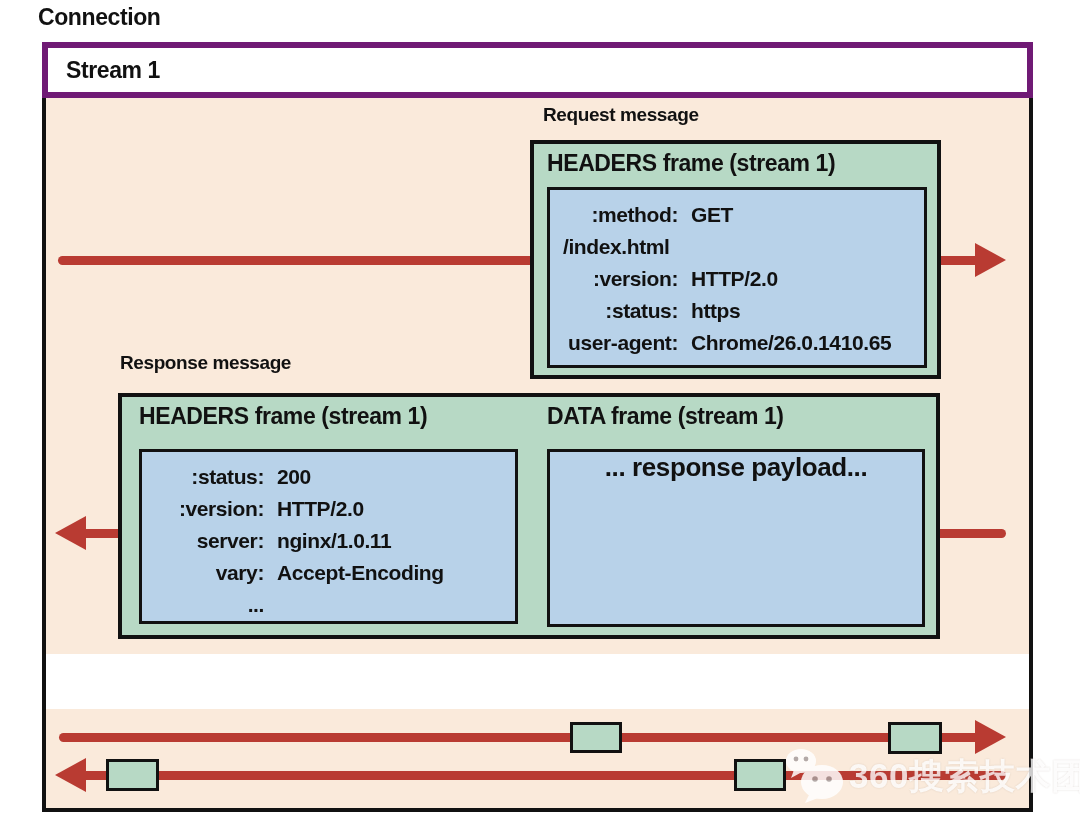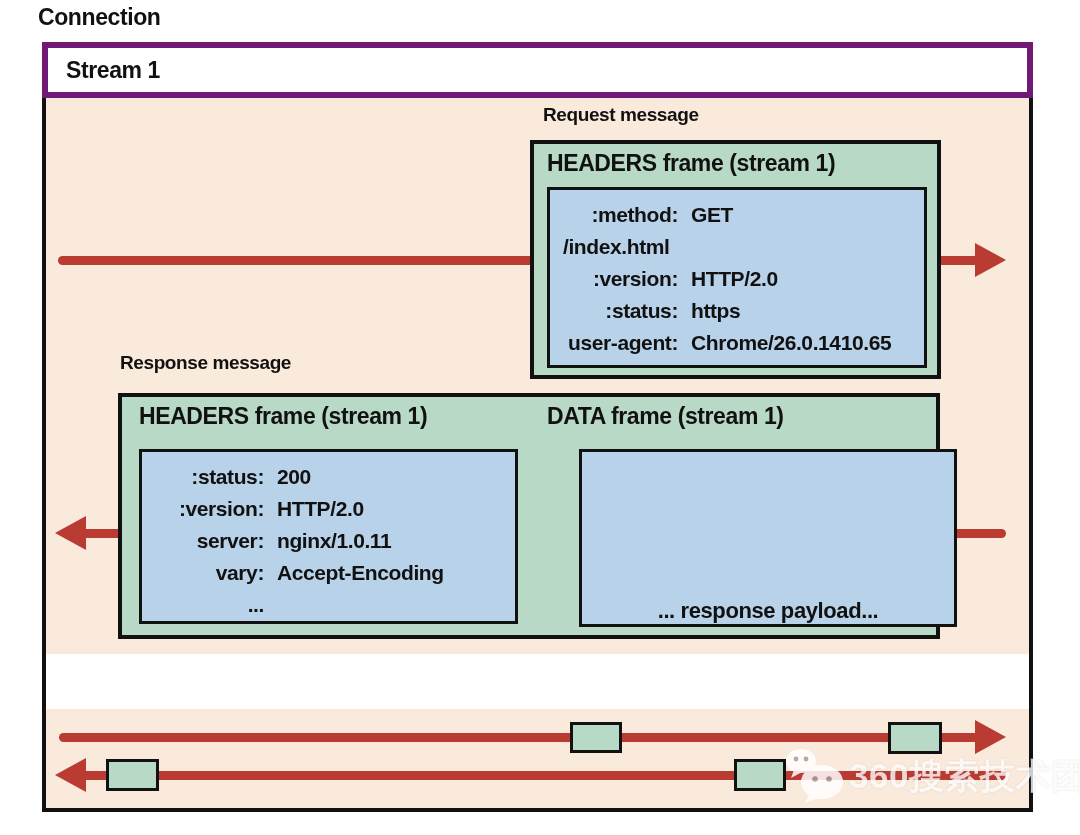--- a/index.html
+++ b/index.html
@@ -35,21 +35,21 @@
   
   .green-box { background:#b7d9c5; border:4px solid #111; z-index:3;padding-left:36px; }
   .blue-box  { background:#b8d2e9; border:3px solid #111; }
   .frame-title { position:absolute; font-size:23px; white-space:nowrap; }
   .kv { padding-top:9px; font-size:21px; line-height:32px; }
   .kv-row { display:flex; white-space:nowrap; }
   .kv-key { text-align:right; }
   .req .kv-key  { width:128px; }
   .resp .kv-key { width:122px; }
   .kv-val { margin-left:13px; }
-  .payload-box { display:flex; align-items:flex-end; justify-content:center; font-size:22px;margin-left:32px; }
+  .payload-box { display:flex; align-items:flex-start; justify-content:center; font-size:26px; }
 
   
   .mini-frame { background:#b7d9c5; border:3px solid #111; z-index:3; }
 
   
   .msg-label { font-size:19px; z-index:3; white-space:nowrap; }
 
   
   .watermark { left:784px; top:748px; z-index:10; display:flex; align-items:flex-end; gap:3px; opacity:0.85; }
   .watermark-text { color:rgba(255,255,255,0.92); font-size:35px; font-weight:700; letter-spacing:0.5px;

